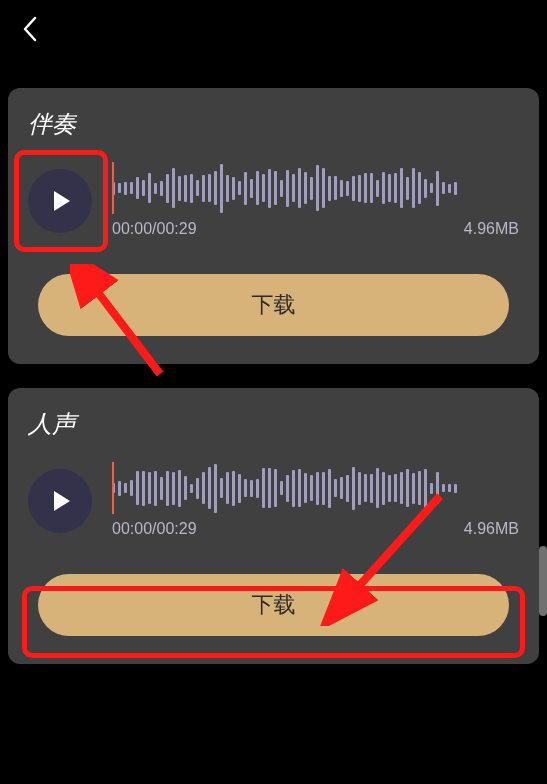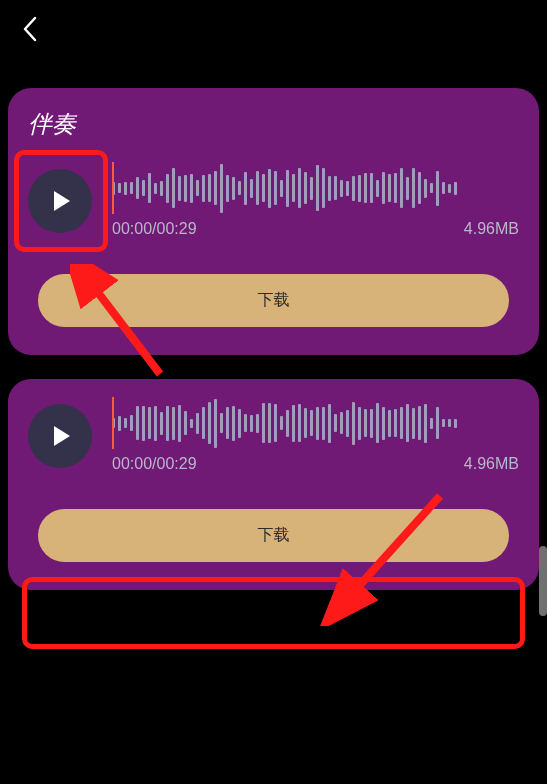--- a/index.html
+++ b/index.html
@@ -28,22 +28,22 @@
   }
   .title {
     flex: 1;
     text-align: center;
     font-size: 22px;
     font-weight: 400;
     margin-right: 28px;
     letter-spacing: 0.5px;
   }
   .card {
-    background: #701a75;
-    border-radius: 23px;
+    background: #404040;
+    border-radius: 12px;
     margin: 8px 8px 24px 8px;
     padding: 20px 20px 28px 20px;
     position: relative;
   }
   .card-title {
     font-size: 24px;
     font-family: "KaiTi", "STKaiti", serif;
     font-style: italic;
     margin-bottom: 24px;
   }
@@ -109,21 +109,21 @@
   }
   .download-btn {
     display: block;
     width: 96%;
     margin: 0 auto;
     background: #d7b37a;
     color: #2b2b2b;
     border: none;
     border-radius: 32px;
     padding: 16px 0;
-    font-size: 16px;
+    font-size: 22px;
     font-family: "SimSun", serif;
     cursor: pointer;
     position: relative;
     z-index: 2;
   }
   
   .highlight-box {
     position: absolute;
     border: 5px solid #ff1a1a;
     border-radius: 10px;
@@ -238,20 +238,21 @@
 <svg class="arrow" style="left:70px; top:264px; width:120px; height:120px;" viewBox="0 0 120 120">
   <defs>
     <marker id="ah1" markerWidth="10" markerHeight="10" refX="2" refY="3" orient="auto">
       <path d="M0,0 L0,6 L8,3 z" fill="#ff1a1a"></path>
     </marker>
   </defs>
   <line x1="90" y1="110" x2="20" y2="18" stroke="#ff1a1a" stroke-width="8" marker-end="url(#ah1)"></line>
 </svg>
 
 <div class="card">
+  <div class="card-title">人声</div>
   <div class="player-row">
     <div class="play-btn">
       <div class="play-icon"></div>
     </div>
     <div class="wave-col">
       <div class="waveform" id="wf2">
         <div class="cursor-line"></div>
       <div class="bar" style="height: 10px;"></div>
           <div class="bar" style="height: 15px;"></div>
           <div class="bar" style="height: 10px;"></div>

